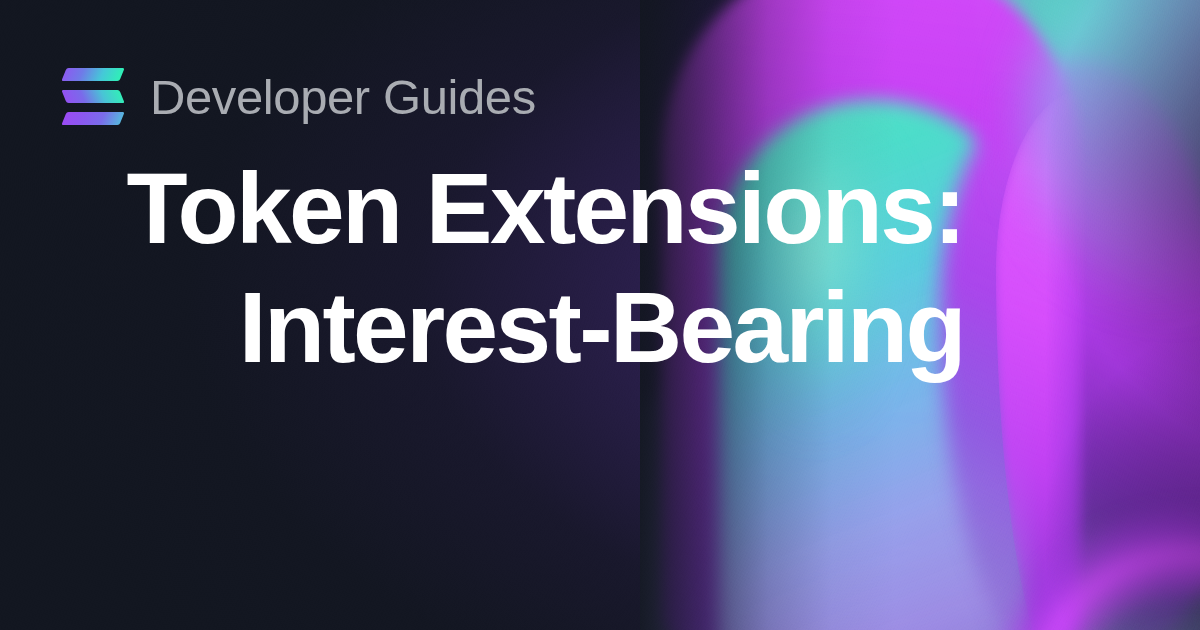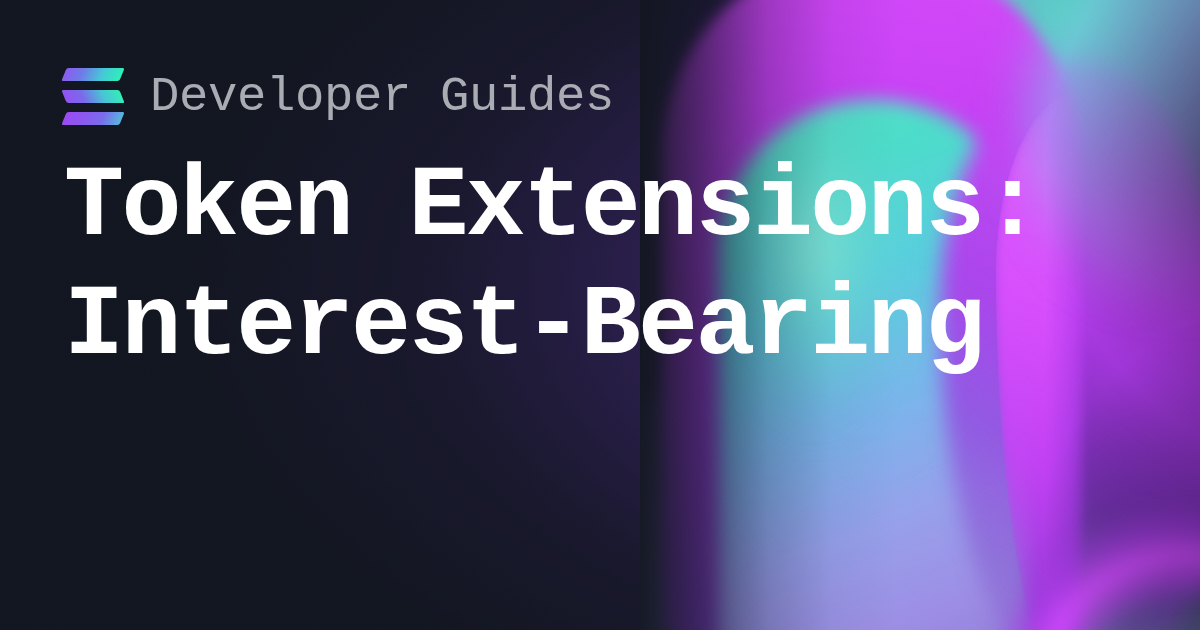--- a/index.html
+++ b/index.html
@@ -9,21 +9,21 @@
     background: #000;
   }
   * { box-sizing: border-box; }
 
   .og-card {
     position: relative;
     width: 1200px;
     height: 630px;
     overflow: hidden;
     background: #121620;
-    font-family: Liberation Mono, monospace;
+    font-family: Liberation Sans, sans-serif;
     -webkit-font-smoothing: antialiased;
   }
 
   
   .bg-base {
     position: absolute;
     inset: 0;
     background: #121620;
   }
 
@@ -378,20 +378,21 @@
     position: absolute;
     top: 158px;
     left: 0;
     width: 900px;
     margin: 0;
     color: #ffffff;
     font-size: 100px;
     font-weight: 700;
     line-height: 1.0;
     letter-spacing: -2.6px;
+    text-align: right;
   }
   .headline .ln { display: block; white-space: nowrap; }
   .headline .ln + .ln { margin-top: 19px; }
 </style>
 </head>
 <body>
 
 <div class="og-card">
 
   <div class="bg-base"></div>

